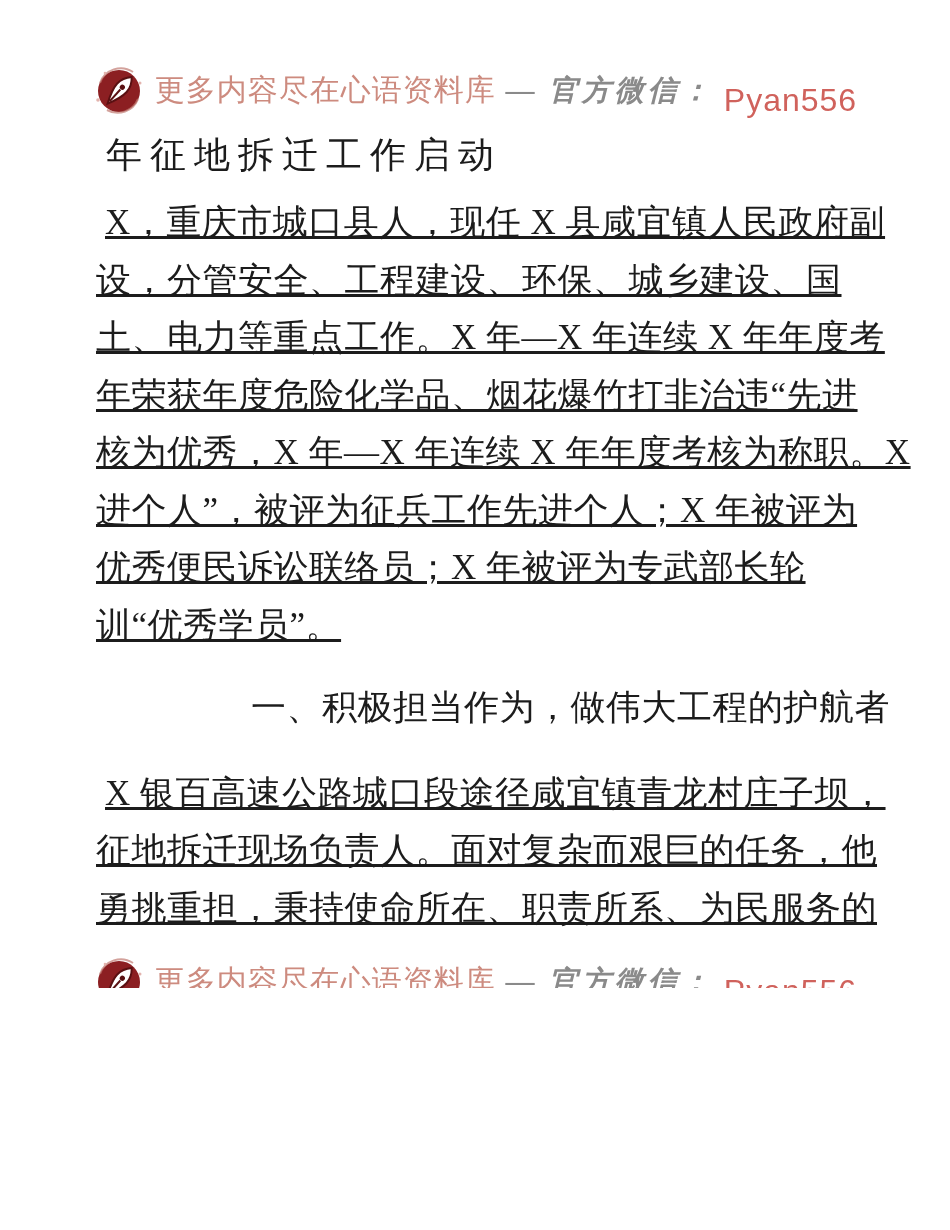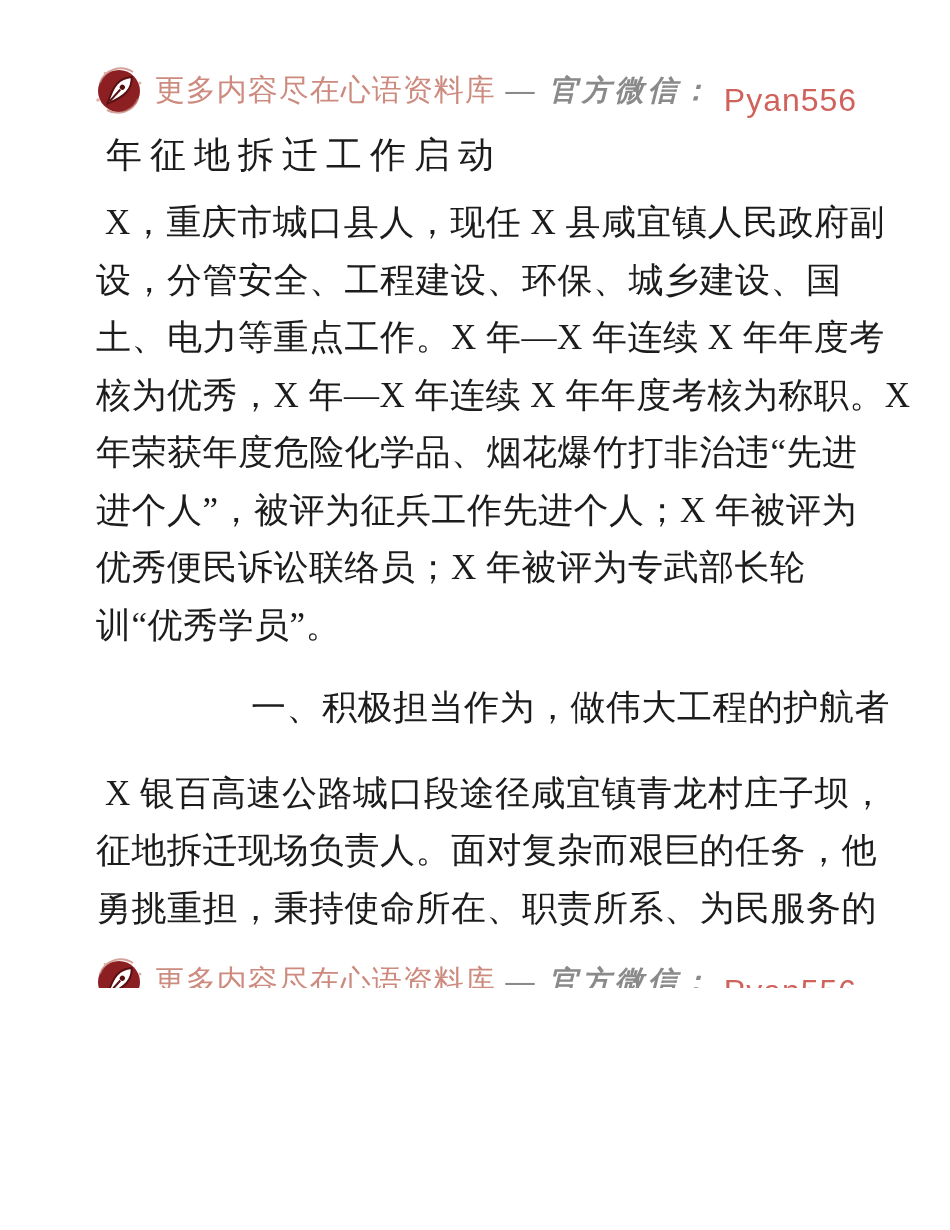--- a/index.html
+++ b/index.html
@@ -51,21 +51,21 @@
   }
   .doc-title {
     margin: 8px 0 0 0;
     font-size: 36px;
     font-weight: normal;
     line-height: 57px;
     letter-spacing: 8px;
     text-indent: 10px;
     white-space: nowrap;
   }
-  .para { margin: 0; }
+  .para { margin: 0; text-decoration: underline; }
   .para.intro { margin-top: 10px; }
   .para.body2 { margin-top: 28px; }
   .line {
     font-size: 35px;
     line-height: 57.5px;
     white-space: nowrap;
     letter-spacing: 0.5px;
   }
   .line.first { text-indent: 9px; }
   .section-heading {
@@ -107,22 +107,22 @@
   </div>
 
   <div class="doc">
 
     <h1 class="doc-title">年征地拆迁工作启动</h1>
 
     <div class="para intro">
       <div class="line first">X，重庆市城口县人，现任 X 县咸宜镇人民政府副</div>
       <div class="line">设，分管安全、工程建设、环保、城乡建设、国</div>
       <div class="line">土、电力等重点工作。X 年—X 年连续 X 年年度考</div>
+      <div class="line">年荣获年度危险化学品、烟花爆竹打非治违“先进</div>
       <div class="line">核为优秀，X 年—X 年连续 X 年年度考核为称职。X</div>
-      <div class="line">年荣获年度危险化学品、烟花爆竹打非治违“先进</div>
       <div class="line">进个人”，被评为征兵工作先进个人；X 年被评为</div>
       <div class="line">优秀便民诉讼联络员；X 年被评为专武部长轮</div>
       <div class="line">训“优秀学员”。</div>
     </div>
 
     <h2 class="section-heading">一、积极担当作为，做伟大工程的护航者</h2>
 
     <div class="para body2">
       <div class="line first">X 银百高速公路城口段途径咸宜镇青龙村庄子坝，</div>
       <div class="line">征地拆迁现场负责人。面对复杂而艰巨的任务，他</div>

